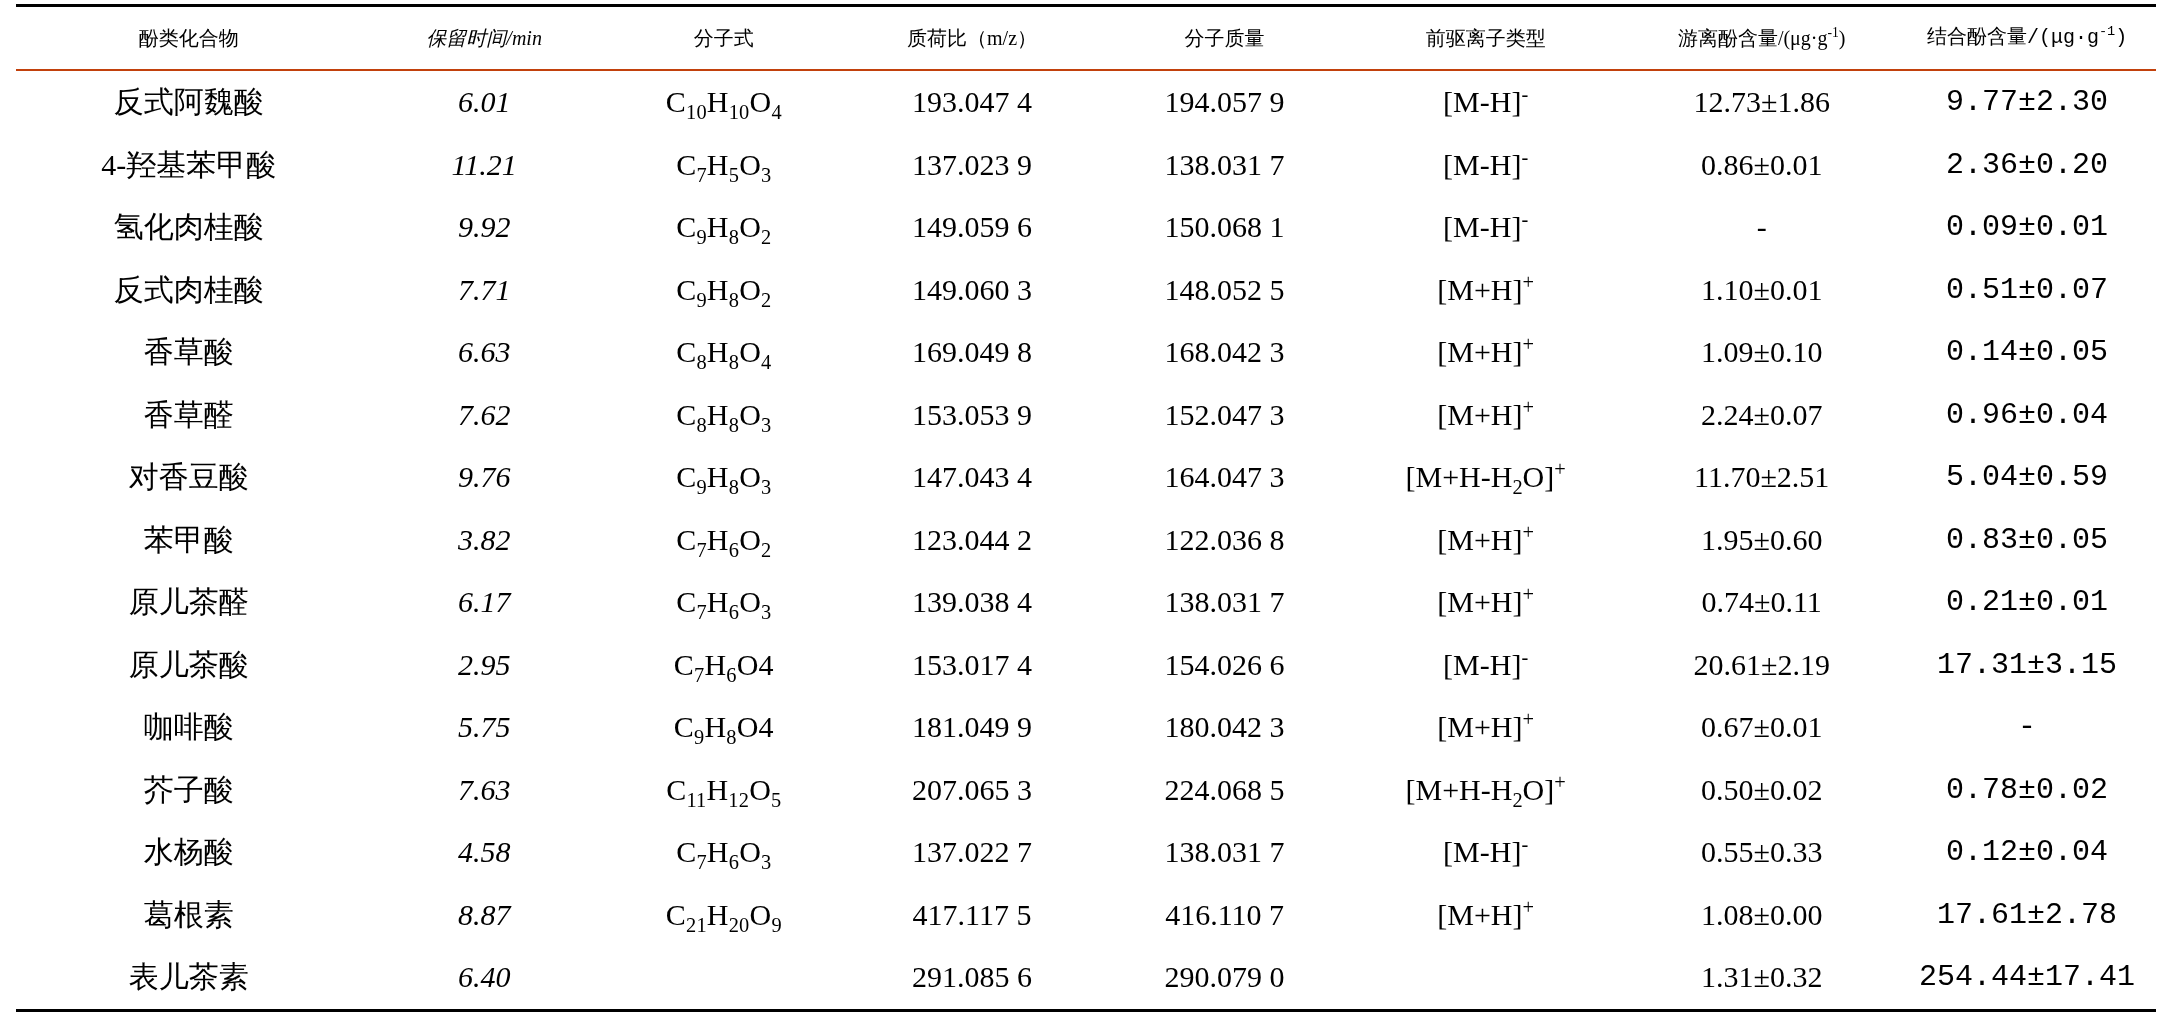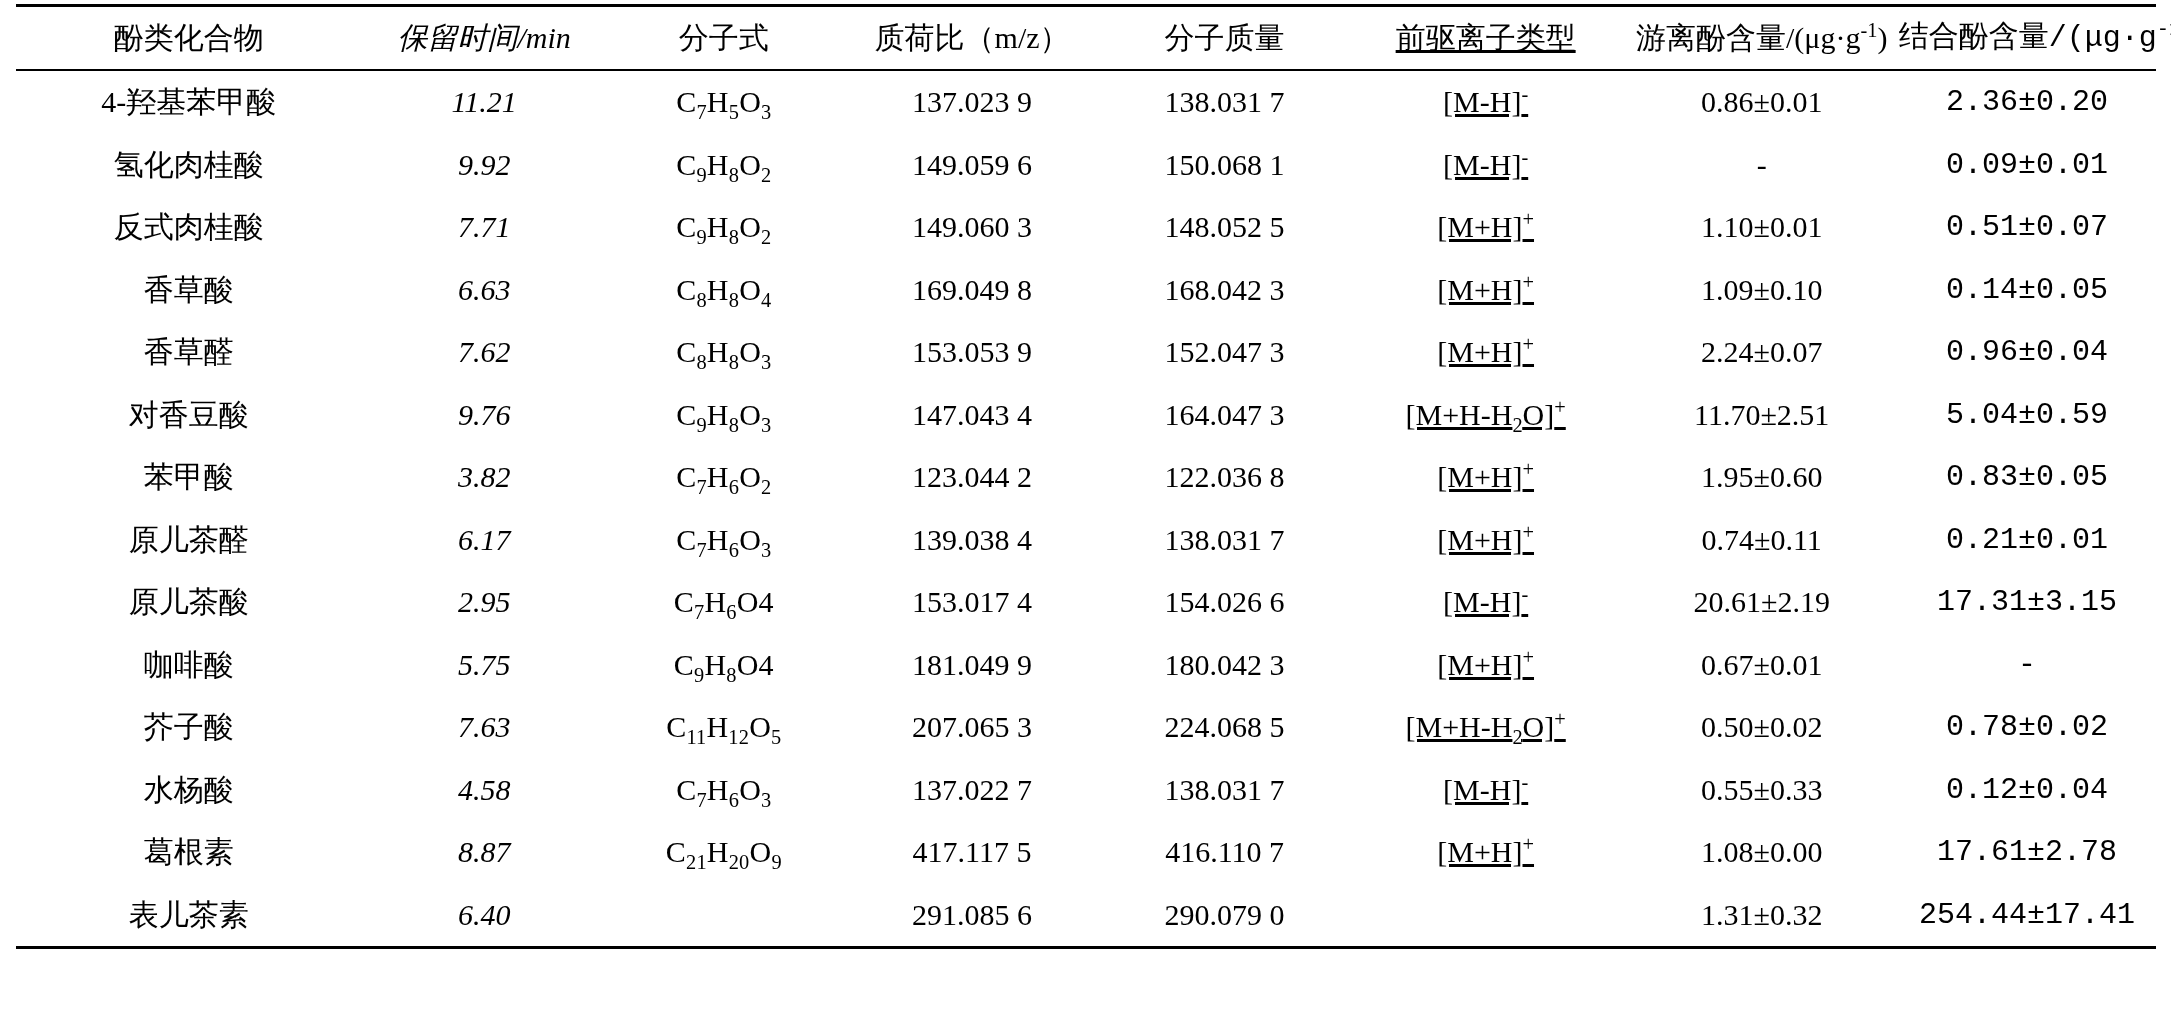--- a/index.html
+++ b/index.html
@@ -29,43 +29,43 @@
   table.phenolic-table th {
     text-align: center;
     vertical-align: middle;
     font-weight: normal;
     padding: 0;
     white-space: nowrap;
   }
   
   thead tr.head-row th {
     border-top: 3px solid #000;
-    border-bottom: 2px solid #000000;
-    font-size: 30px;
+    border-bottom: 2px solid #c2410c;
+    font-size: 20px;
     height: 62px;
     line-height: 62px;
   }
   tbody tr td {
     font-size: 30px;
     height: 62.5px;
     line-height: 62.5px;
   }
   tbody tr:last-child td {
     border-bottom: 3px solid #000;
   }
   sub, sup {
     font-size: 0.68em;
     line-height: 0;
   }
   .col-1 { width: 16.2%; }
   .col-2 { width: 11.4%; font-style: italic; }
   .col-3 { width: 11.0%; }
   .col-4 { width: 12.2%; }
   .col-5 { width: 11.4%; font-family: Liberation Serif, serif; }
-  .col-6 { width: 13.0%; text-decoration: underline; }
+  .col-6 { width: 13.0%; }
   .col-7 { width: 12.8%; }
   .col-8 { width: 12.0%; font-family: Liberation Mono, monospace; }
   .formula { letter-spacing: 0.2px; }
 </style>
 </head>
 <body>
 
 <div class="table-wrap">
   <table class="phenolic-table">
     <thead>
@@ -79,20 +79,30 @@
         <th class="col-7">
           <span>游离酚含量/(μg·g</span><sup>-1</sup><span>)</span>
         </th>
         <th class="col-8">
           <span>结合酚含量/(μg·g</span><sup>-1</sup><span>)</span>
         </th>
       </tr>
     </thead>
     <tbody id="table-body">
         <tr>
+          <td class="col-1">反式阿魏酸</td>
+          <td class="col-2">6.01</td>
+          <td class="col-3 formula"><span>C</span><sub>10</sub><span>H</span><sub>10</sub><span>O</span><sub>4</sub></td>
+          <td class="col-4">193.047 4</td>
+          <td class="col-5">194.057 9</td>
+          <td class="col-6"><span>[M-H]</span><sup>-</sup></td>
+          <td class="col-7">12.73±1.86</td>
+          <td class="col-8">9.77±2.30</td>
+        </tr>
+        <tr>
           <td class="col-1">4-羟基苯甲酸</td>
           <td class="col-2">11.21</td>
           <td class="col-3 formula"><span>C</span><sub>7</sub><span>H</span><sub>5</sub><span>O</span><sub>3</sub></td>
           <td class="col-4">137.023 9</td>
           <td class="col-5">138.031 7</td>
           <td class="col-6"><span>[M-H]</span><sup>-</sup></td>
           <td class="col-7">0.86±0.01</td>
           <td class="col-8">2.36±0.20</td>
         </tr>
         <tr>

